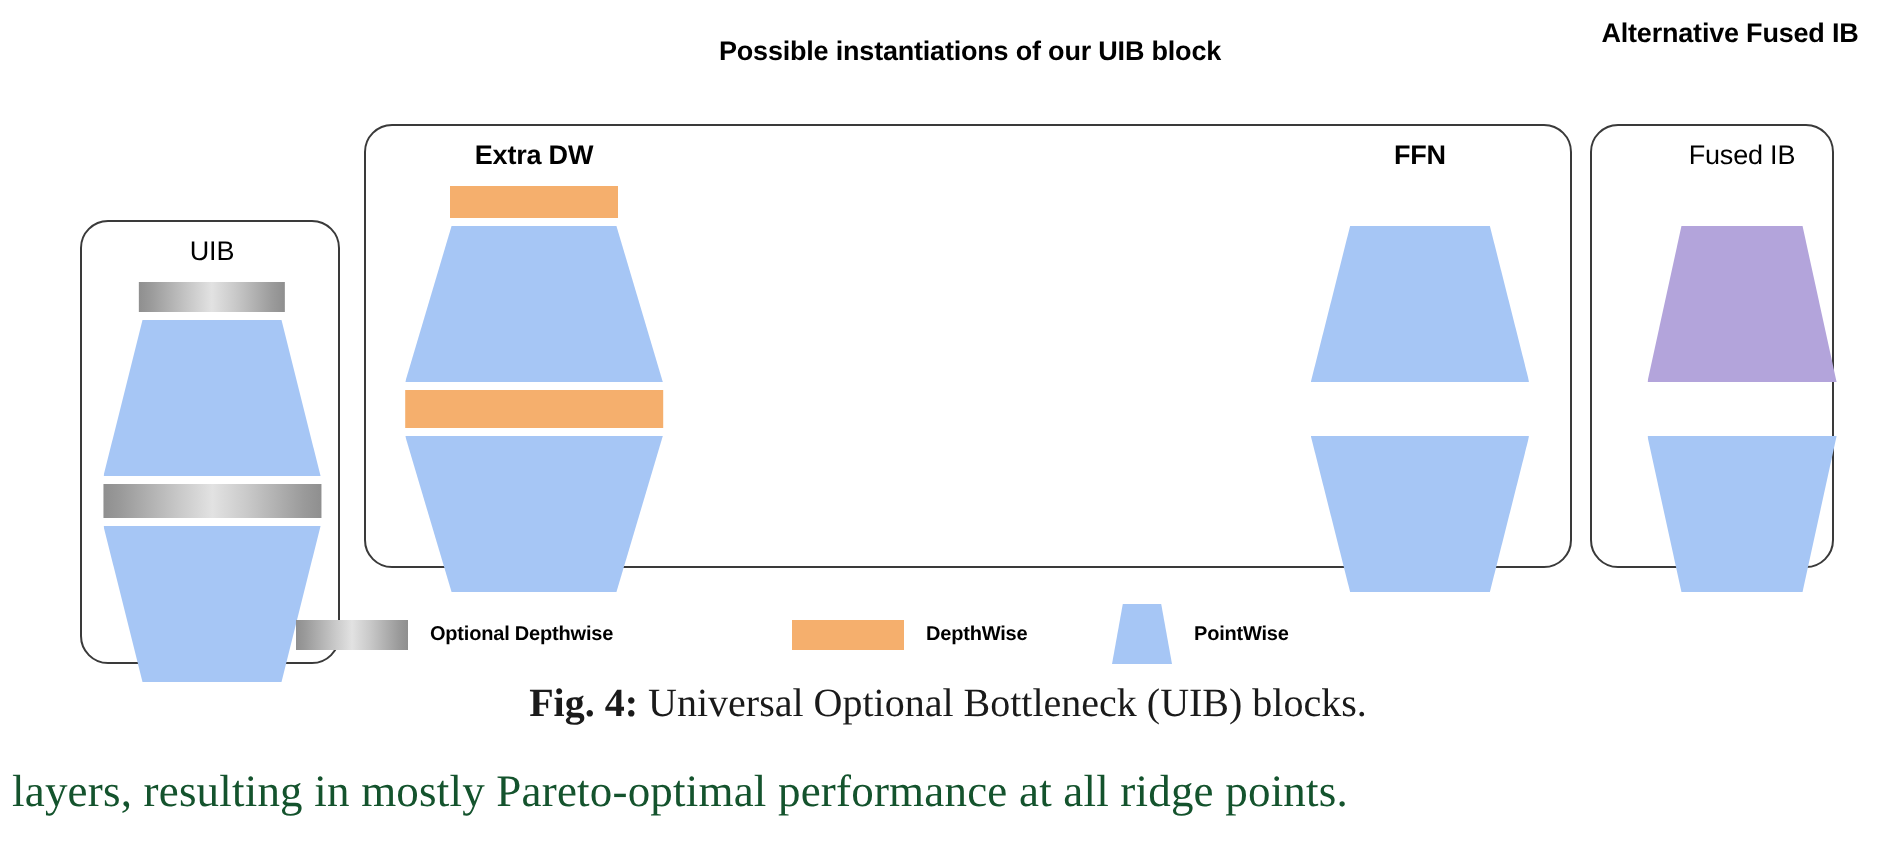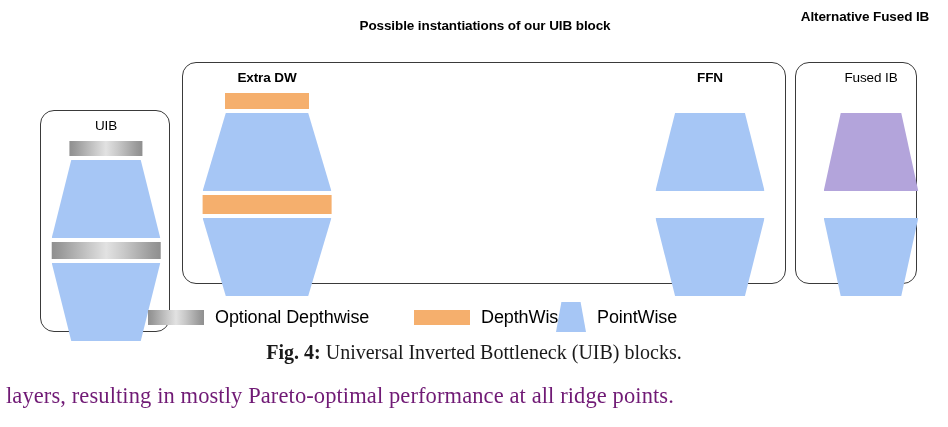--- a/index.html
+++ b/index.html
@@ -126,26 +126,27 @@
   }
   .swatch-bar {
     width: 56px;
     height: 15px;
   }
   .swatch-trap {
     width: 30px;
     height: 30px;
   }
   .legend-label {
-    font-size: 18px;
+    font-size: 10px;
     letter-spacing: -0.1px;
     white-space: nowrap;
+    font-weight: bold;
   }
   #legend-0 { left: 148px; }
-  #legend-1 { left: 414px; }
+  #legend-1 { left: 396px; }
   #legend-2 { left: 556px; }
   #legend-3 { left: 714px; }
 
   
   .caption {
     position: absolute;
     left: 0;
     top: 339px;
     width: 948px;
     text-align: center;
@@ -157,21 +158,21 @@
   .caption b { font-weight: bold; }
 
   .bodytext {
     position: absolute;
     left: 6px;
     top: 381px;
     width: 936px;
     font-family: "Liberation Serif", serif;
     font-size: 22.5px;
     line-height: 30px;
-    color: #701a75;
+    color: #14532d;
     letter-spacing: 0.1px;
   }
 </style>
 </head>
 <body>
 
 <div class="figure-area">
 
 
   <div class="group-heading" id="heading-right">Alternative
@@ -252,18 +253,18 @@
         <span class="legend-label">DepthWise</span>
       </div>
       <div class="legend-item" id="legend-2">
         <div class="legend-swatch swatch-trap trap-blue trap-expand"></div>
         <span class="legend-label">PointWise</span>
       </div>
     </div>
 
   <div class="caption">
     <b>Fig. 4:</b>
-    <span>Universal Inverted Bottleneck (UIB) blocks.</span>
+    <span>Universal Optional Bottleneck (UIB) blocks.</span>
   </div>
 
   <div class="bodytext">layers, resulting in mostly Pareto-optimal performance at all ridge points.</div>
 
 </div>
 
 </body></html>

